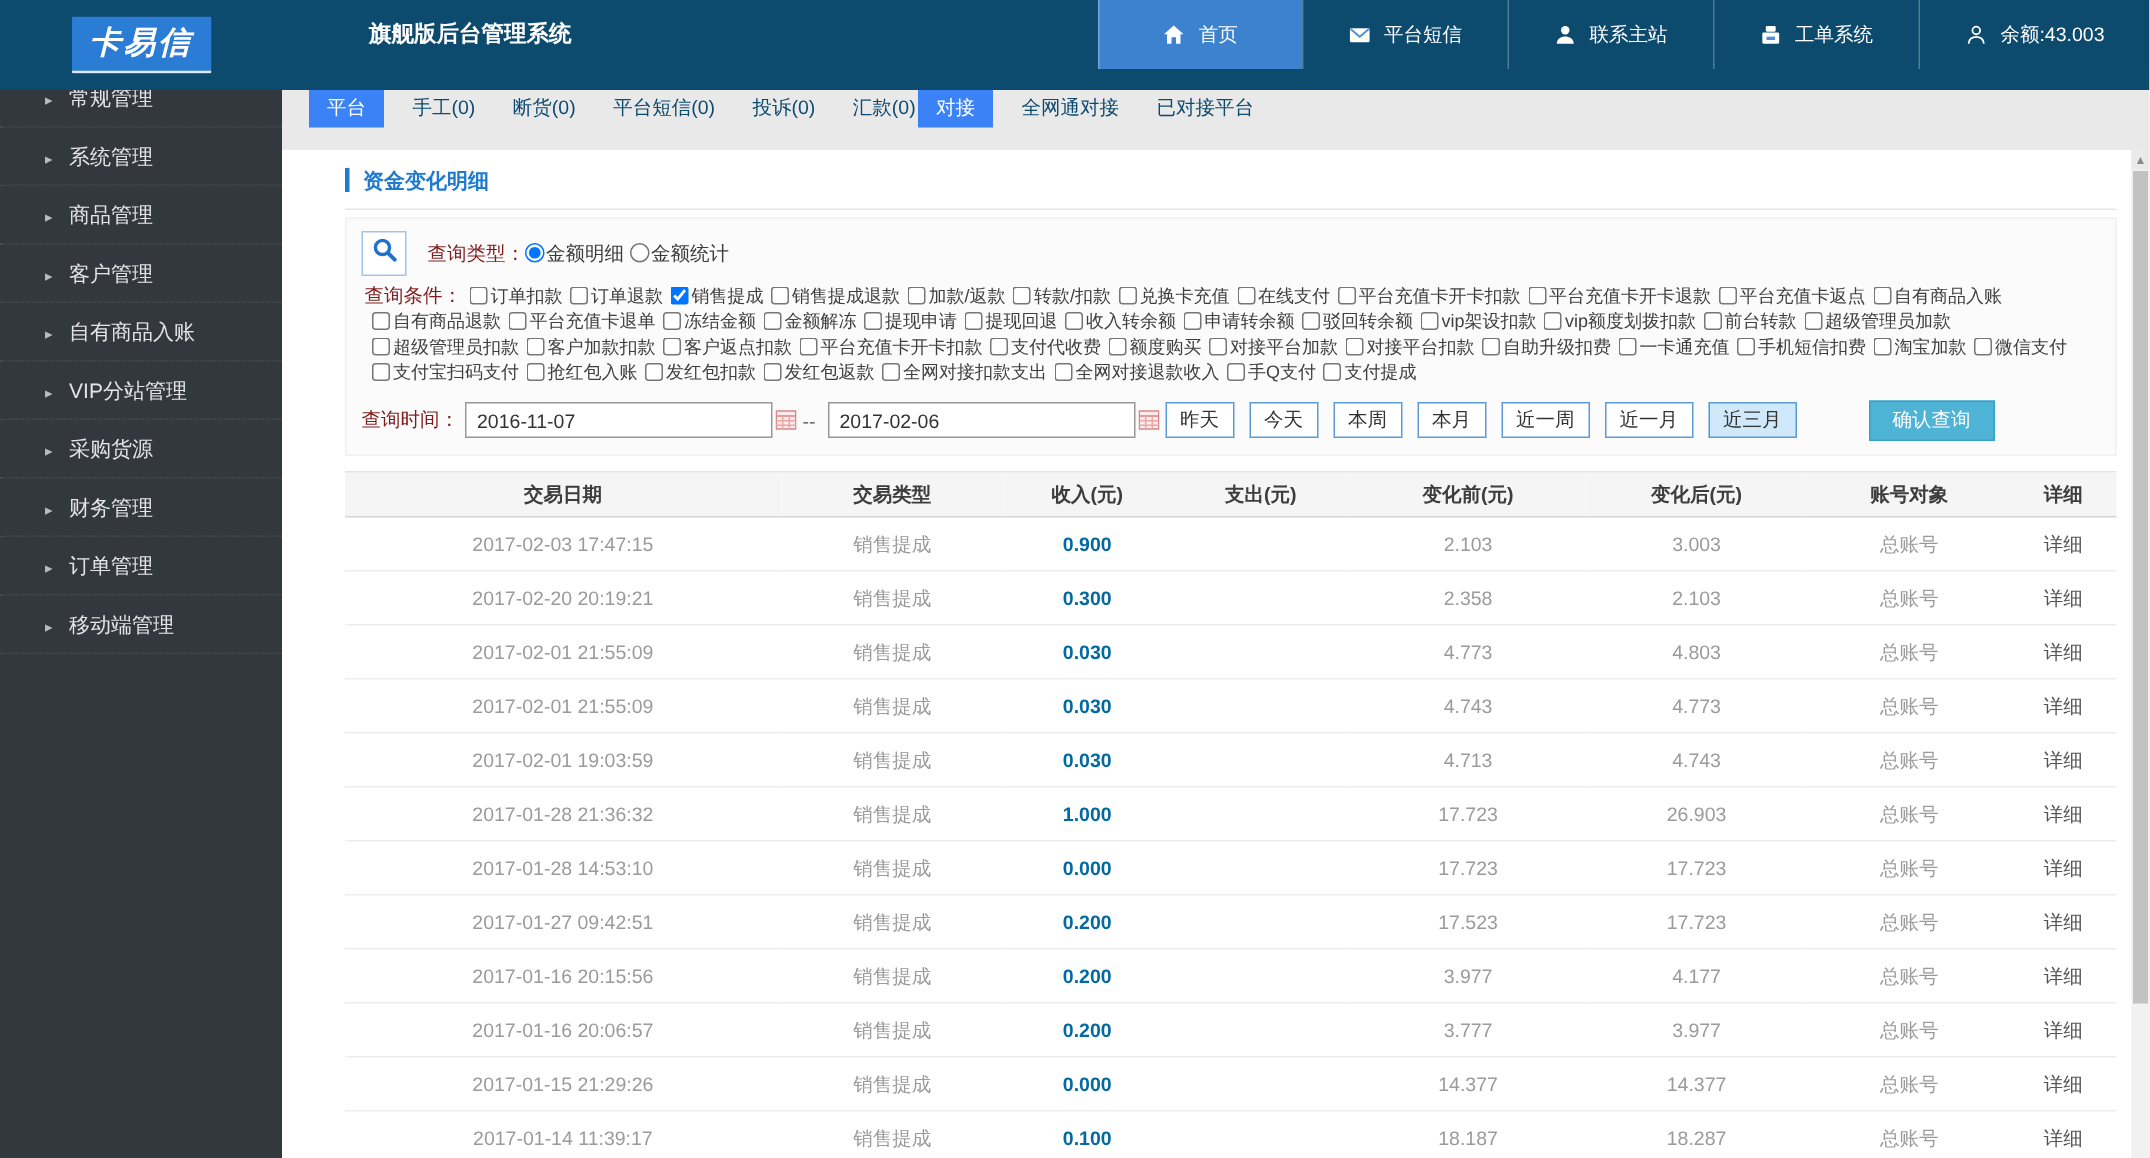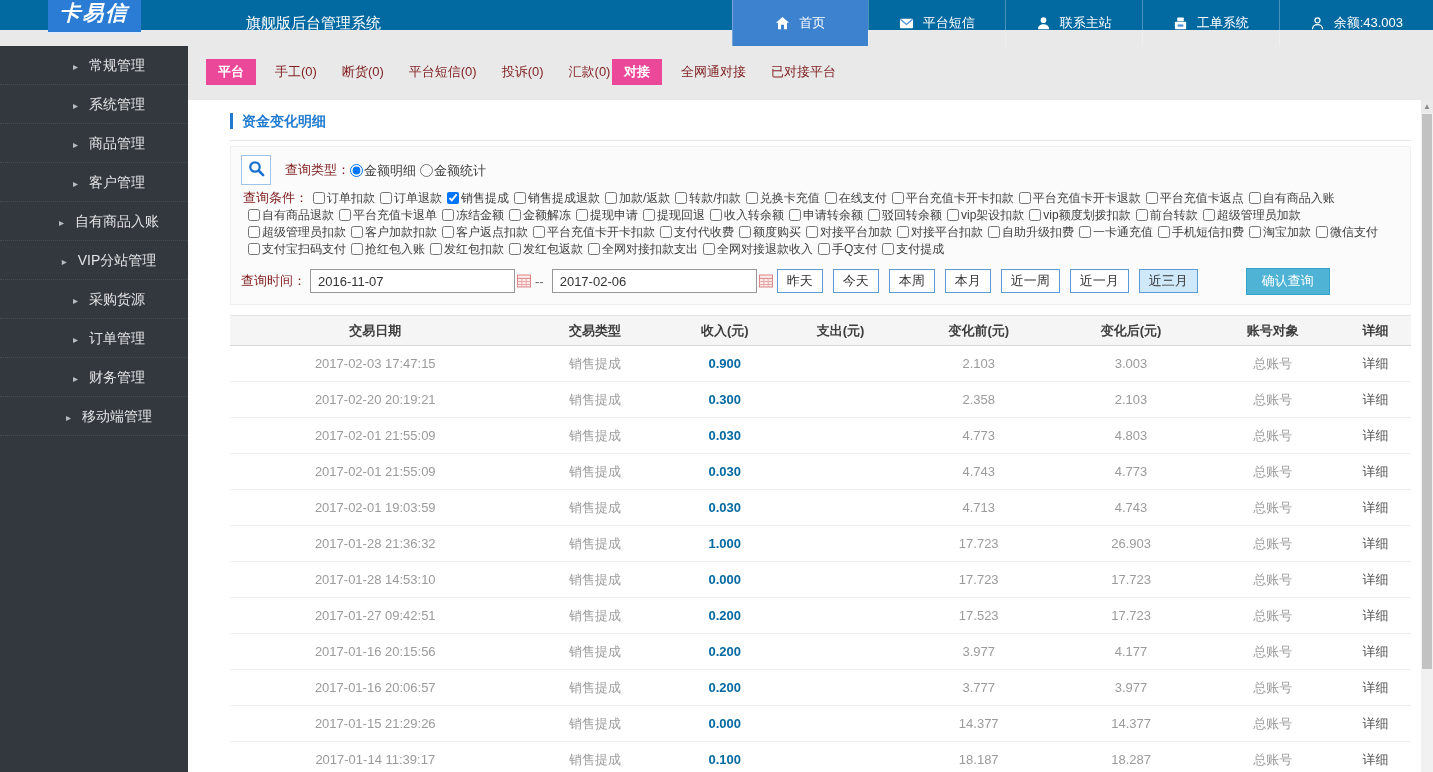--- a/index.html
+++ b/index.html
@@ -1,40 +1,40 @@
 <!DOCTYPE html>
 <html><head>
 <meta charset="utf-8">
 <style>
   * { box-sizing: border-box; margin: 0; padding: 0; }
   html,body { width:1433px; height:772px; overflow:hidden; }
   body { font-family:"Liberation Sans","DejaVu Sans",sans-serif; background:#e9e9e9; position:relative; }
 
   
-  .topbar { position:absolute; top:0; left:0; width:1433px; height:30px; background:#0369a1; display:flex; align-items:stretch; z-index:5;text-align:center; }
+  .topbar { position:absolute; top:0; left:0; width:1433px; height:60px; background:#0c4a6e; display:flex; align-items:stretch; z-index:5;text-align:center; }
   .logo-area { width:188px; display:flex; align-items:center; justify-content:center; }
   .logo-box { background:#2a7cd4; color:#fff; font-size:21px; font-weight:bold; font-style:italic; padding:3px 12px 5px 12px; letter-spacing:2px; border-bottom:2px solid rgba(255,255,255,.85); border-radius:1px; }
-  .topbar-title { color:#fff; font-size:15px; line-height:46px; padding-left:58px; }
+  .topbar-title { color:#fff; font-size:15px; line-height:46px; padding-left:58px;font-weight:bold; }
   .topbar-nav { margin-left:auto; display:flex; height:46px; }
   .nav-item { display:flex; align-items:center; gap:9px; color:#fff; font-size:13px; padding:0 30px; border-left:1px solid rgba(255,255,255,.28); cursor:pointer; min-width:136px; justify-content:center; }
   .nav-item.active { background:#3d82cf; }
   .nav-ic svg { width:15px; height:15px; display:block; }
 
   
   .sidebar { position:absolute; top:46px; left:0; bottom:0; width:188px; background:#33383f; z-index:4; }
-  .side-item { height:39px; line-height:39px; color:#e3e4e6; font-size:14px; padding-left:30px; border-bottom:1px dotted #474c54; cursor:pointer; white-space:nowrap;text-align:center; }
+  .side-item { height:39px; line-height:39px; color:#e3e4e6; font-size:14px; padding-left:30px; border-bottom:1px dotted #474c54; cursor:pointer; white-space:nowrap; }
   .side-item .caret { color:#b9bdc3; font-size:10px; margin-right:11px; }
 
   
   .subnav { position:absolute; top:46px; left:188px; right:0; height:54px; background:#e9e9e9; }
   .tabs { position:absolute; top:13px; display:flex; align-items:center; height:26px; }
   #subnav-left { left:18px; }
   #subnav-right { left:424px; }
-  .tab { color:#7f1d1d; font-size:13px; margin-right:13px; padding:0 6px; height:26px; line-height:26px; cursor:pointer; }
-  .tab.active { background:#ec4899; color:#fff; padding:0 12px;font-weight:bold; }
+  .tab { color:#0c4a6e; font-size:13px; margin-right:13px; padding:0 6px; height:26px; line-height:26px; cursor:pointer; }
+  .tab.active { background:#3b82f6; color:#fff; padding:0 12px; }
 
   
   .main { position:absolute; top:100px; left:188px; right:12px; bottom:0; background:#fff; overflow:hidden; }
   .page-head { margin:0 10px 0 42px; padding:12px 0 9px 0; border-bottom:1px solid #e6e6e6; }
   .page-title { border-left:3px solid #1f7ad0; padding-left:9px; color:#1f7ad0; font-size:14px; font-weight:bold; }
 
   .filter-panel { margin:5px 10px 0 42px; background:#fbfbfb; border:1px solid #f0f0f0; padding:6px 10px; }
   .filter-row1 { display:flex; align-items:center; height:34px; }
   .search-box { width:30px; height:30px; background:#fff; border:1px solid #9fc4e6; display:flex; align-items:center; justify-content:center; margin-right:14px; cursor:pointer; }
   .search-box svg { width:17px; height:17px; }
@@ -130,22 +130,22 @@
   </header>
 
   <aside class="sidebar" id="sidebar">
       <div class="side-item"><span class="caret">▸</span><span>常规管理</span></div>
       <div class="side-item"><span class="caret">▸</span><span>系统管理</span></div>
       <div class="side-item"><span class="caret">▸</span><span>商品管理</span></div>
       <div class="side-item"><span class="caret">▸</span><span>客户管理</span></div>
       <div class="side-item"><span class="caret">▸</span><span>自有商品入账</span></div>
       <div class="side-item"><span class="caret">▸</span><span>VIP分站管理</span></div>
       <div class="side-item"><span class="caret">▸</span><span>采购货源</span></div>
+      <div class="side-item"><span class="caret">▸</span><span>财务管理</span></div>
       <div class="side-item"><span class="caret">▸</span><span>订单管理</span></div>
-      <div class="side-item"><span class="caret">▸</span><span>财务管理</span></div>
       <div class="side-item"><span class="caret">▸</span><span>移动端管理</span></div>
     </aside>
 
   <div class="subnav">
     <div class="tabs" id="subnav-left">
         <span class="tab active">平台</span>
         <span class="tab">手工(0)</span>
         <span class="tab">断货(0)</span>
         <span class="tab">平台短信(0)</span>
         <span class="tab">投诉(0)</span>

